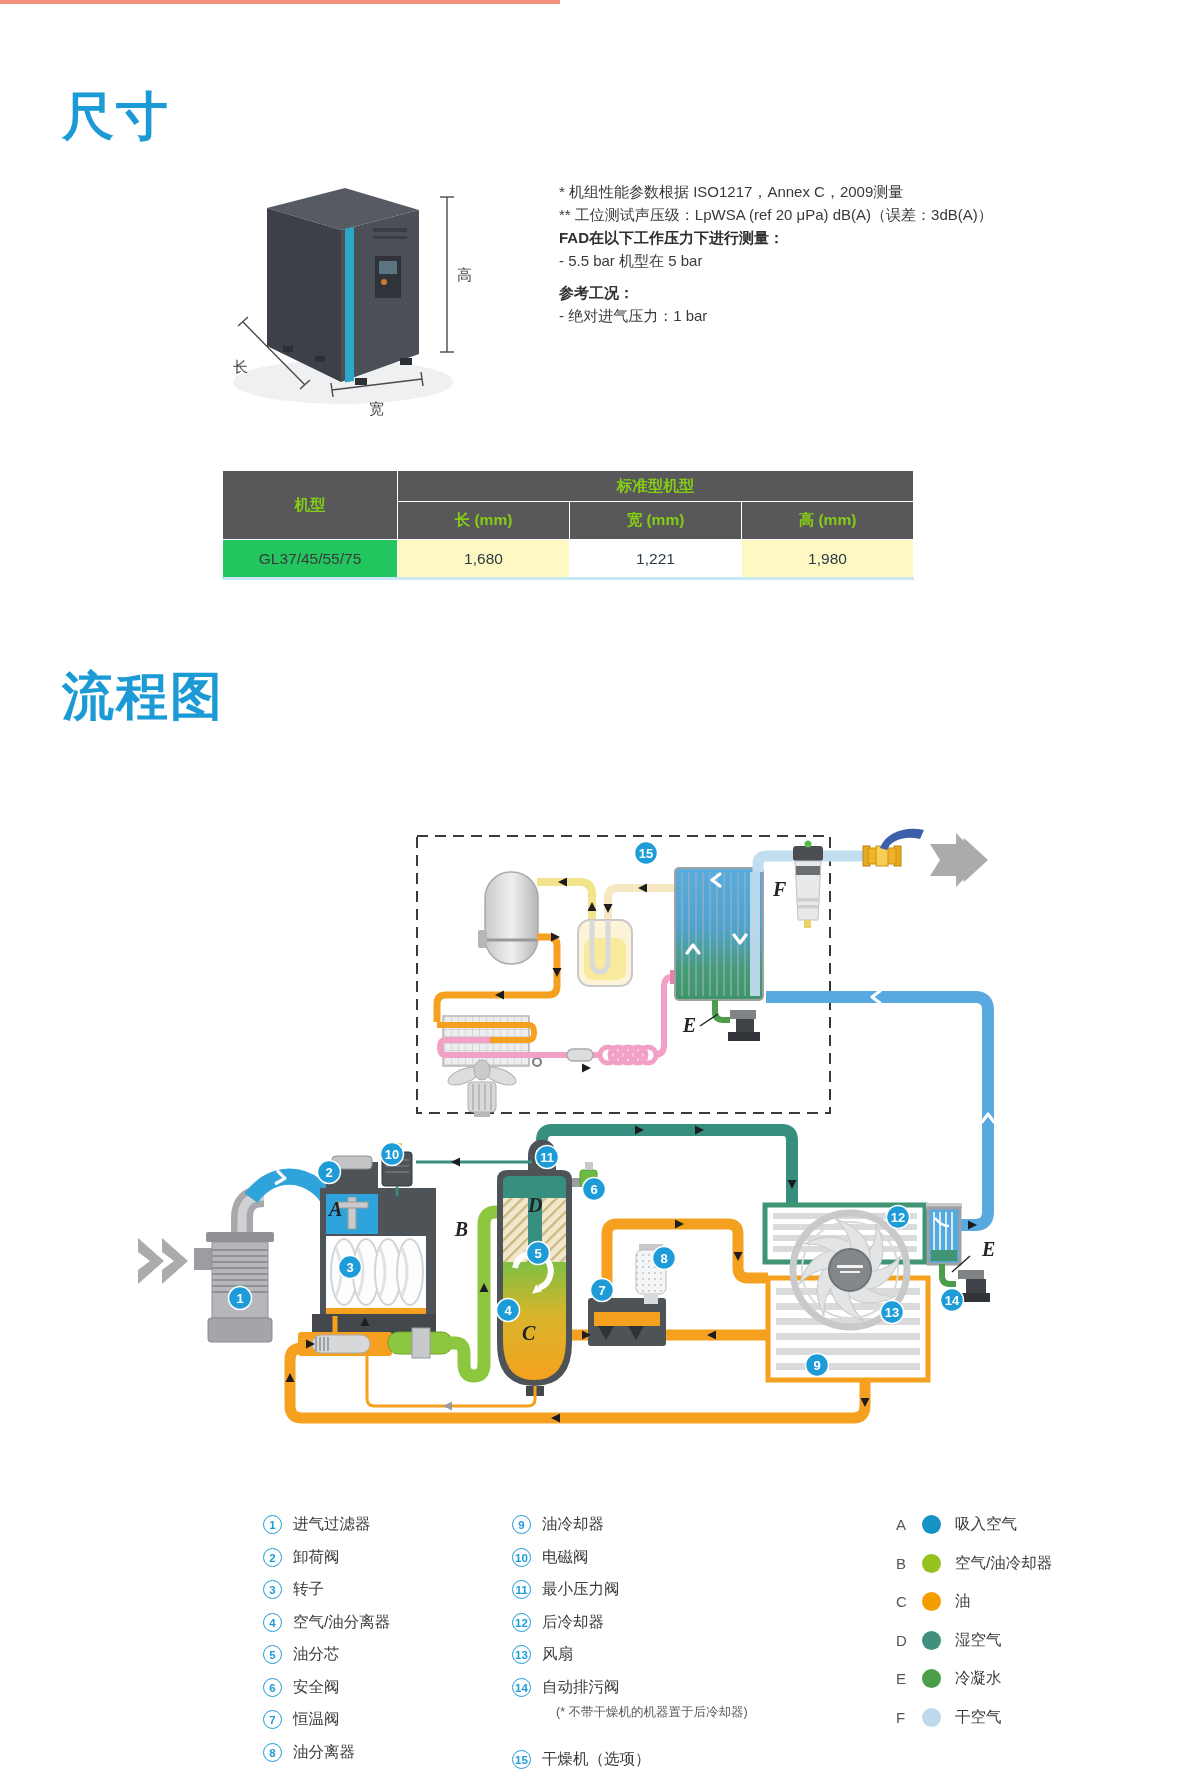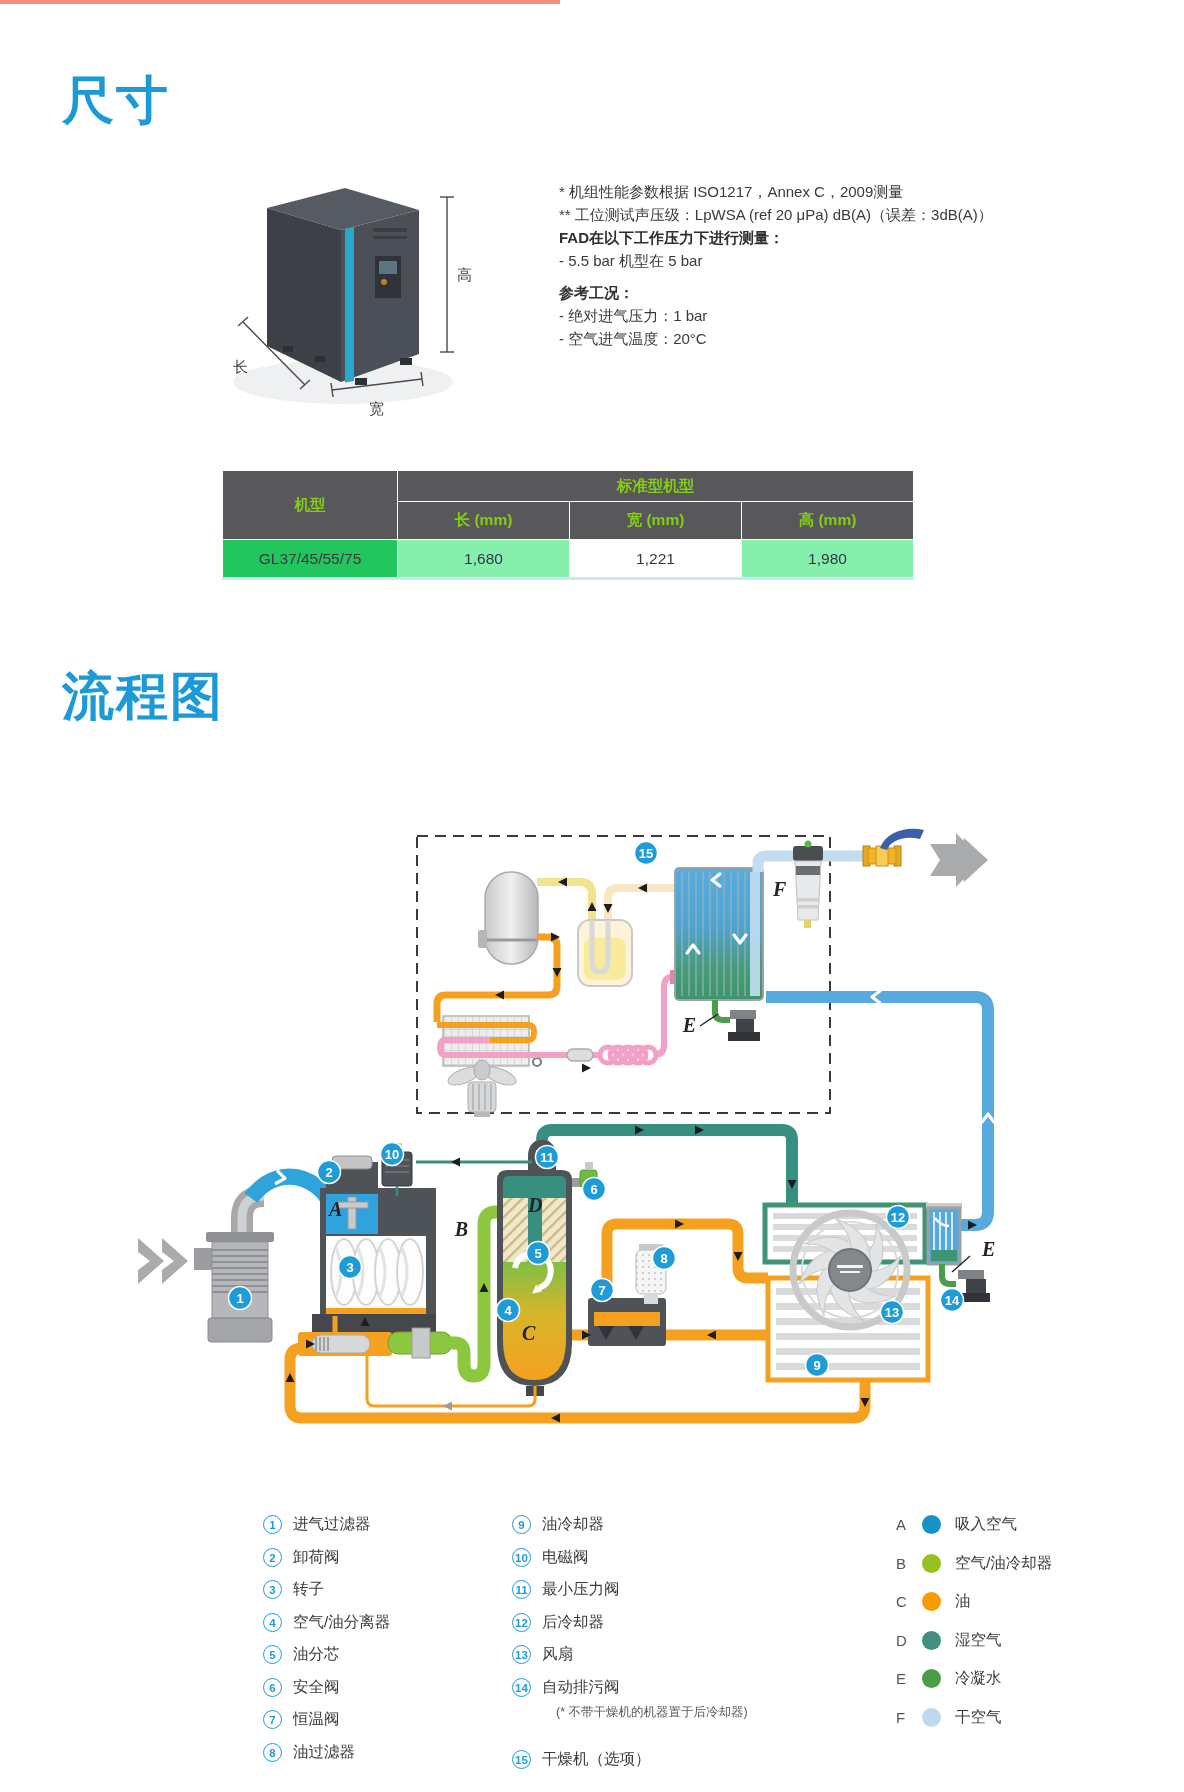--- a/index.html
+++ b/index.html
@@ -17,42 +17,42 @@
   .notes .gap1{}
   .notes .gap2{margin-top:9px;}
   
   .dim-table{left:222px;top:470px;width:691px;border-collapse:collapse;table-layout:fixed;
     font-size:15.5px;border-bottom:3px solid #c9e8f5;}
   .dim-table th{background:#58585a;color:#84cc16;font-weight:700;border:1.5px solid #ffffff;}
   .dim-table .h1{height:31px;}
   .dim-table .h2 th{height:35px;}
   .dim-table td{height:35px;text-align:center;color:#2e3a46;border:1.5px solid #ffffff;}
   .dim-table td.model{color:#3a3a3c;background:#22c55e;}
-  .dim-table td.hl{background:#86efac;text-align:center;}
+  .dim-table td.hl{background:#fef9c3;text-align:center;}
   
   .leg-col{font-size:15.5px;color:#3a3a3c;}
   .leg-row{position:absolute;display:flex;align-items:center;white-space:nowrap;}
   .nbadge{width:19px;height:19px;border-radius:50%;border:1.6px solid #1e9cd8;color:#1e9cd8;
     font-size:11.5px;font-weight:700;display:flex;align-items:center;justify-content:center;
     margin-right:11px;box-sizing:border-box;background:#fff;flex:0 0 auto;}
   .leg-note{position:absolute;font-size:12.5px;color:#5a5a5c;white-space:nowrap;margin-left:14px;}
   .cletter{width:26px;color:#55565a;font-size:15px;flex:0 0 auto;}
   .cdot{width:19px;height:19px;border-radius:50%;margin-right:14px;flex:0 0 auto;}
   .top-rule{left:0;top:0;width:560px;height:4px;}
   svg text{font-family:"Liberation Sans", sans-serif;}
   svg .lt{font-family:"Liberation Serif", serif;font-style:italic;font-weight:600;font-size:20px;fill:#232325;}
   svg .bt{font-size:13px;font-weight:700;fill:#ffffff;text-anchor:middle;}
   svg .dimlab{font-size:15px;fill:#3f3f41;}
 </style>
 </head>
 <body>
 
 <div class="abs top-rule" style="background: rgb(240, 144, 125);"></div>
 
-<div class="abs sec-title" style="left:62px;top:72px;">尺寸</div>
+<div class="abs sec-title" style="left:62px;top:88px;">尺寸</div>
 
 <svg class="abs" style="left:195px;top:130px;" width="280" height="300" viewBox="0 0 280 300">
   <ellipse cx="148" cy="252" rx="110" ry="22" fill="#eff0f1"></ellipse>
   <g>
     <polygon points="72,78 150,58 224,80 146,100" fill="#565b63"></polygon>
     <polygon points="72,78 146,100 146,252 72,216" fill="#3d4147"></polygon>
     <polygon points="146,100 224,80 224,224 146,252" fill="#4a4f58"></polygon>
     <polygon points="150,99 159,97 159,251 150,252.5" fill="#2aa7c9"></polygon>
     <rect x="180" y="126" width="26" height="42" fill="#30343a"></rect>
     <rect x="184" y="131" width="18" height="13" fill="#5d7482"></rect>
@@ -80,21 +80,20 @@
   <text x="174" y="284" class="dimlab">宽</text>
 </svg>
 
 <div class="abs notes">
   <div>* 机组性能参数根据 ISO1217，Annex C，2009测量</div>
   <div>** 工位测试声压级：LpWSA (ref 20 μPa) dB(A)（误差：3dB(A)）</div>
   <div class="nb gap1">FAD在以下工作压力下进行测量：</div>
   <div>- 5.5 bar 机型在 5 bar</div>
   <div class="nb gap2">参考工况：</div>
   <div>- 绝对进气压力：1 bar</div>
-  <div>- 空气进气温度：20°C</div>
 </div>
 
 <table class="abs dim-table">
   <colgroup>
       <col style="width:175px">
       <col style="width:172px">
       <col style="width:172px">
       <col style="width:172px">
     </colgroup>
   <tbody>
@@ -515,21 +514,21 @@
   <div class="leg-row" style="top:163px;">
       <span class="nbadge">6</span>
       <span>安全阀</span>
     </div>
   <div class="leg-row" style="top:195px;">
       <span class="nbadge">7</span>
       <span>恒温阀</span>
     </div>
   <div class="leg-row" style="top:228px;">
       <span class="nbadge">8</span>
-      <span>油过滤器</span>
+      <span>油分离器</span>
     </div>
 </div>
 
 <div class="abs leg-col" style="left:512px;top:1514px;width:290px;height:270px;">
   <div class="leg-row" style="top:0px;">
       <span class="nbadge">9</span>
       <span>油冷却器</span>
     </div>
   <div class="leg-row" style="top:33px;">
       <span class="nbadge">10</span>

